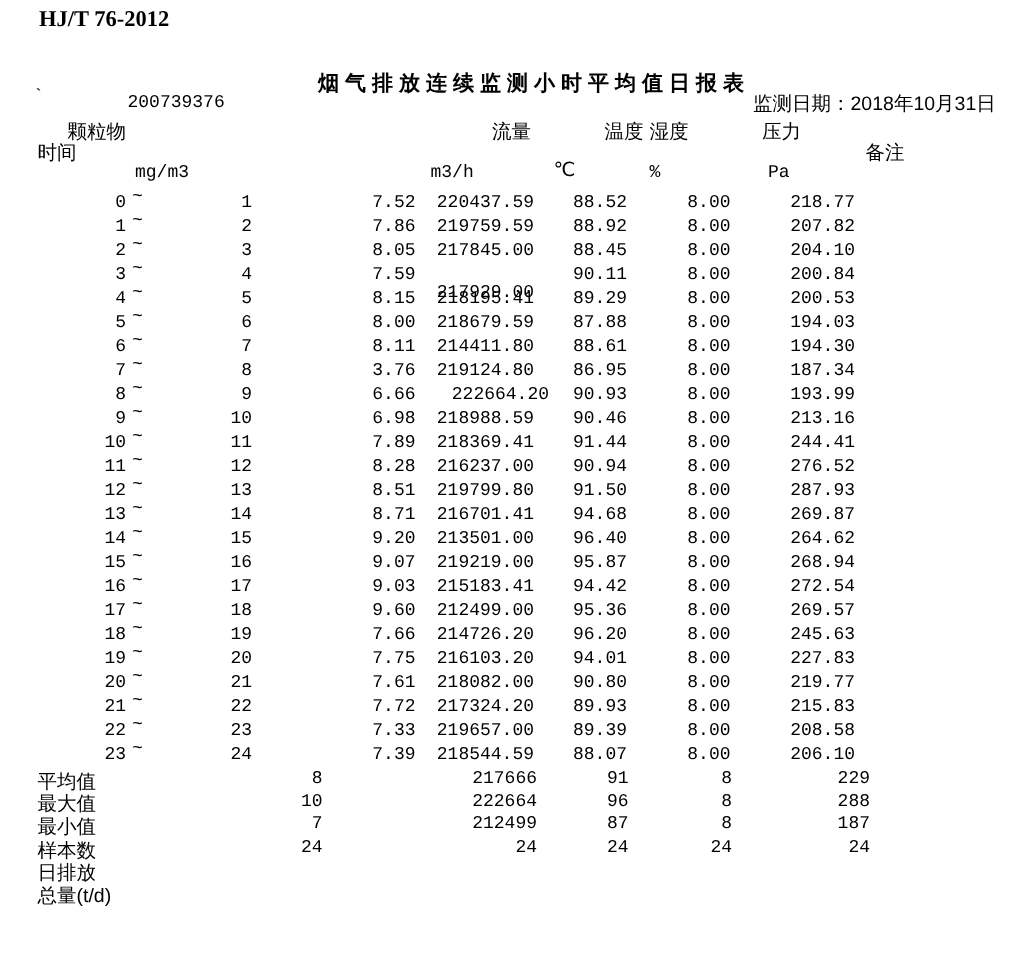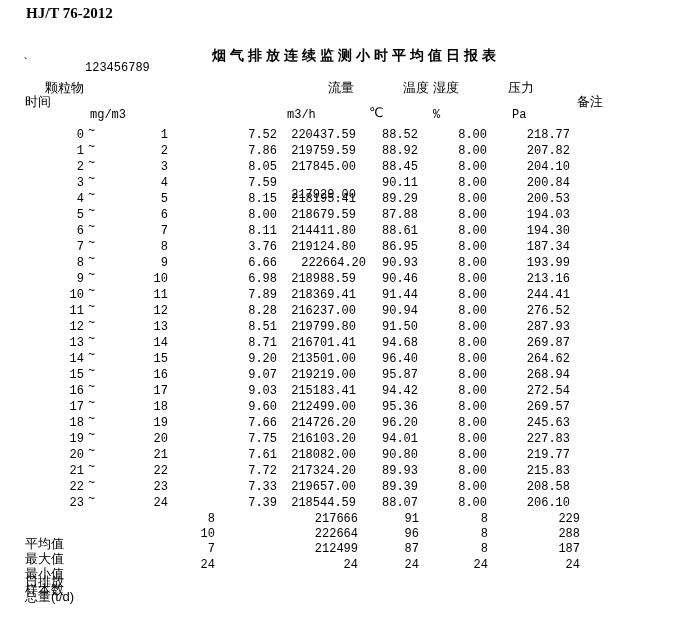--- a/index.html
+++ b/index.html
@@ -7,34 +7,35 @@
         font-family:"Liberation Sans","DejaVu Sans",sans-serif;}
   .abs{position:absolute;}
   .num{font-family:"Liberation Mono","DejaVu Sans Mono",monospace;font-size:12px;white-space:pre;}
   .cjk{font-family:"Liberation Sans","DejaVu Sans",sans-serif;font-size:13px;white-space:pre;}
   .std{left:26px;top:5px;font-family:"Liberation Serif","DejaVu Serif",serif;
        font-weight:bold;font-size:15px;}
   .title{left:212px;top:20px;font-size:14px;font-weight:bold;letter-spacing:4px;margin-top:27px;}
   .row{position:absolute;left:0;width:686px;height:16px;}
   .cell{position:absolute;top:0;text-align:right;display:inline-block;}
   .tilde{position:absolute;left:88px;top:-4px;}
-  .slabel{position:absolute;left:25px;top:0;margin-top:23px;}
+  .slabel{position:absolute;left:25px;top:0;}
 </style>
 </head>
 <body>
 
 <div class="page">
 
   <div class="abs std">HJ/T 76-2012</div>
   <div class="abs title">烟气排放连续监测小时平均值日报表</div>
 
 
   <div class="abs num" style="left:22px;top:57px;">`</div>
-  <div class="abs num" style="left:85px;top:61px;">123456789</div>
-
+  <div class="abs num" style="left:85px;top:61px;">200739376</div>
+
+  <div class="abs cjk" style="left:502px;top:60px;"><span>监测日期：</span><span>2018年10月31日</span></div>
 
   <div class="abs cjk" style="left:45px;top:79px;">颗粒物</div>
   <div class="abs cjk" style="left:328px;top:79px;">流量</div>
   <div class="abs cjk" style="left:403px;top:79px;">温度</div>
   <div class="abs cjk" style="left:433px;top:79px;">湿度</div>
   <div class="abs cjk" style="left:508px;top:79px;">压力</div>
   <div class="abs cjk" style="left:25px;top:93px;">时间</div>
   <div class="abs cjk" style="left:577px;top:93px;">备注</div>
 
   <div class="abs num" style="left:90px;top:108px;">mg/m3</div>

